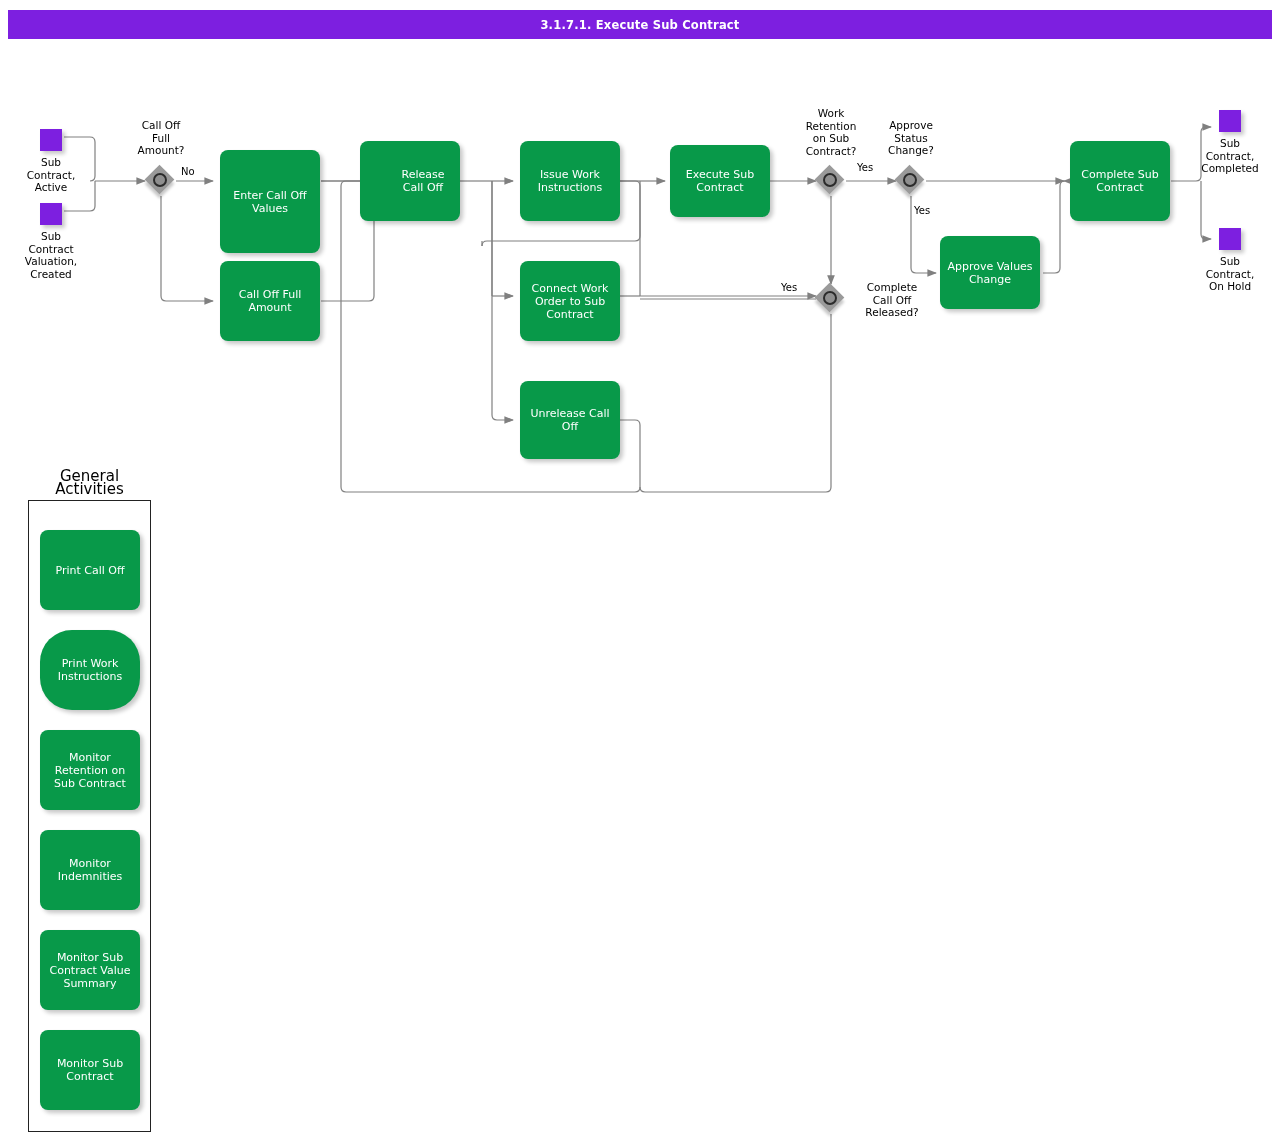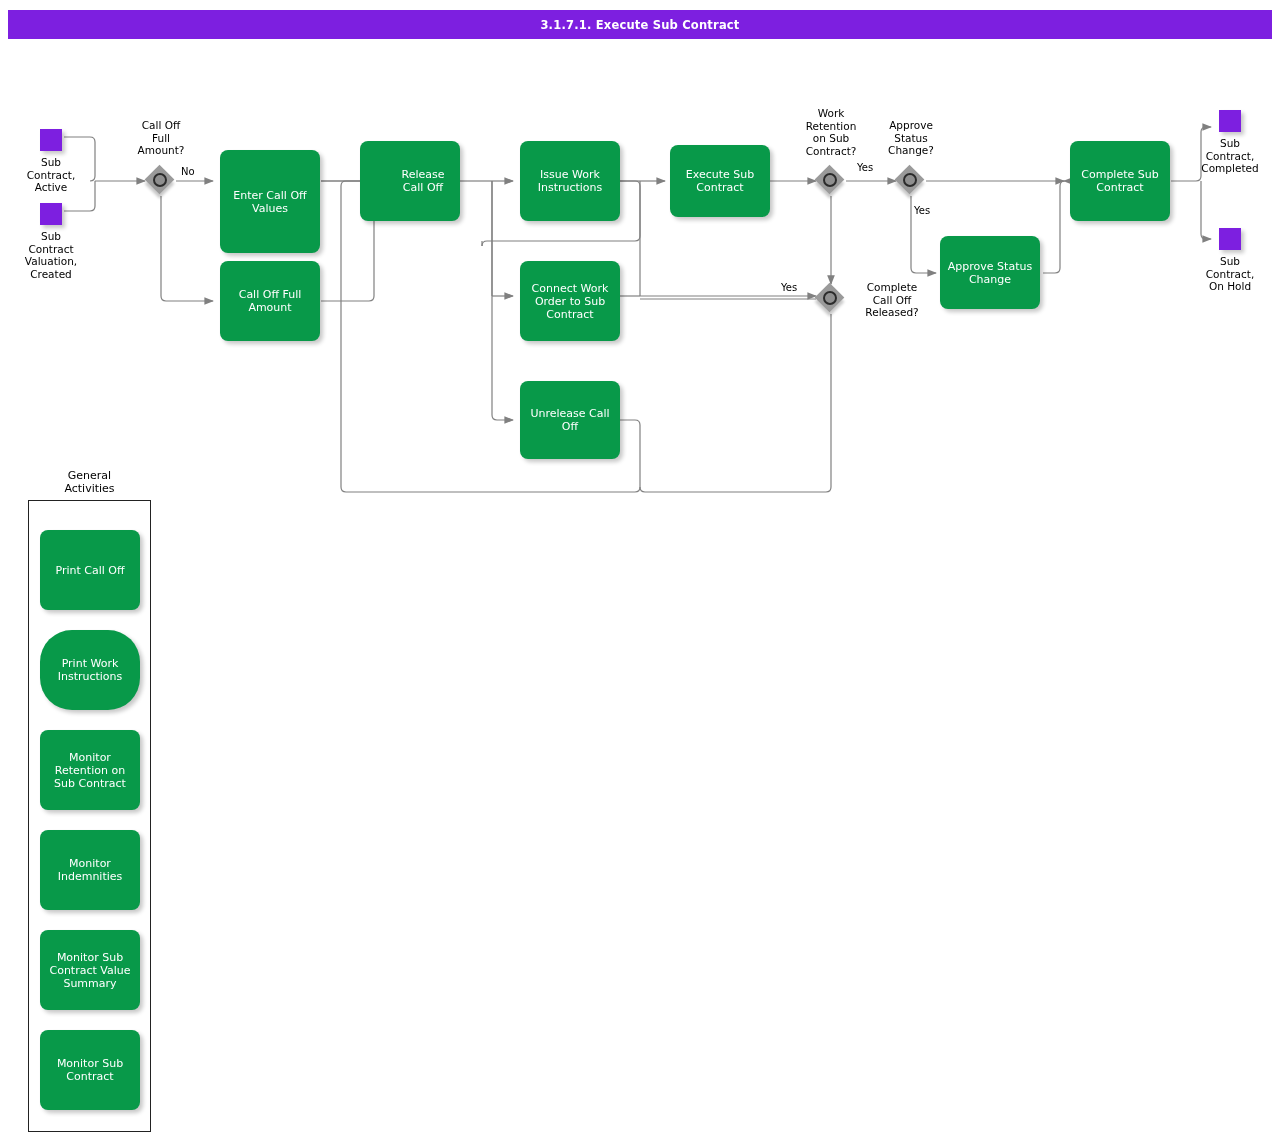--- a/index.html
+++ b/index.html
@@ -61,21 +61,21 @@
   
   .cond{position:absolute;font-size:10px;line-height:12px;color:#000;}
 
   
   .pool{
     position:absolute;left:28px;top:500px;width:123px;height:632px;
     border:1.4px solid #222;background:#fff;box-sizing:border-box;
   }
   .pool-title{
     position:absolute;left:28px;top:470px;width:123px;
-    text-align:center;font-size:11px;line-height:12.5px;color:#000;
+    text-align:center;font-size:15px;line-height:12.5px;color:#000;
   }
 </style>
 </head>
 <body>
 
 <div id="canvas">
 
   <div class="titlebar">3.1.7.1. Execute Sub Contract</div>
 
   <svg id="wires" viewBox="0 0 1280 1140">
@@ -216,21 +216,21 @@
     <span style="white-space:pre-line;">Unrelease Call
 Off</span>
   </div>
 
   <div class="task" style="left:670px;top:145px;width:100px;height:72px;">
     <span style="white-space:pre-line;">Execute Sub
 Contract</span>
   </div>
 
   <div class="task" style="left:940px;top:236px;width:100px;height:73px;">
-    <span style="white-space:pre-line;">Approve Status
+    <span style="white-space:pre-line;">Approve Values
 Change</span>
   </div>
 
   <div class="task" style="left:1070px;top:141px;width:100px;height:80px;">
     <span style="white-space:pre-line;">Complete Sub
 Contract</span>
   </div>
 
   <div class="evt" style="left:1219px;top:110px;"></div>
   <div class="evt-label" style="left:1185px;top:137px;width:90px;white-space:pre-line;">Sub

